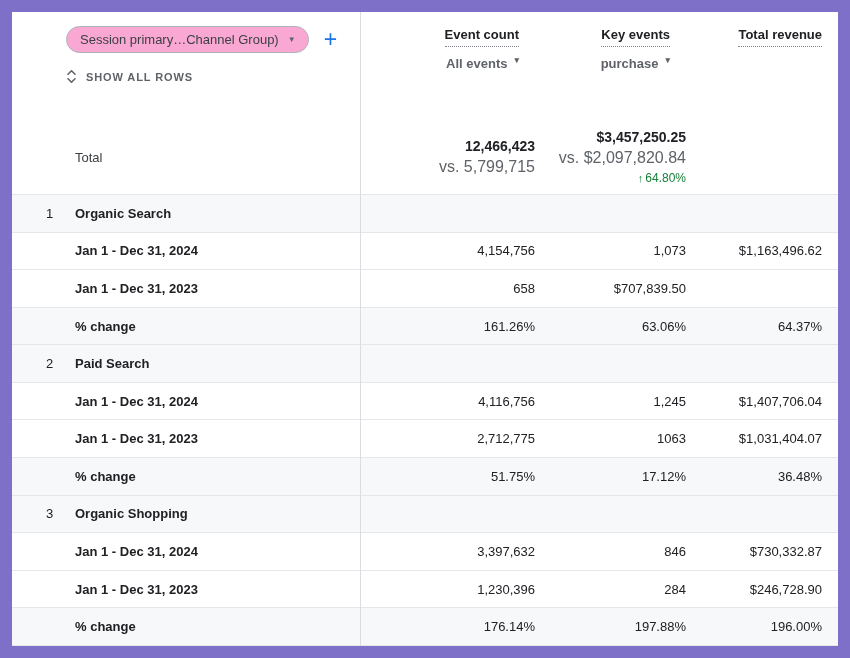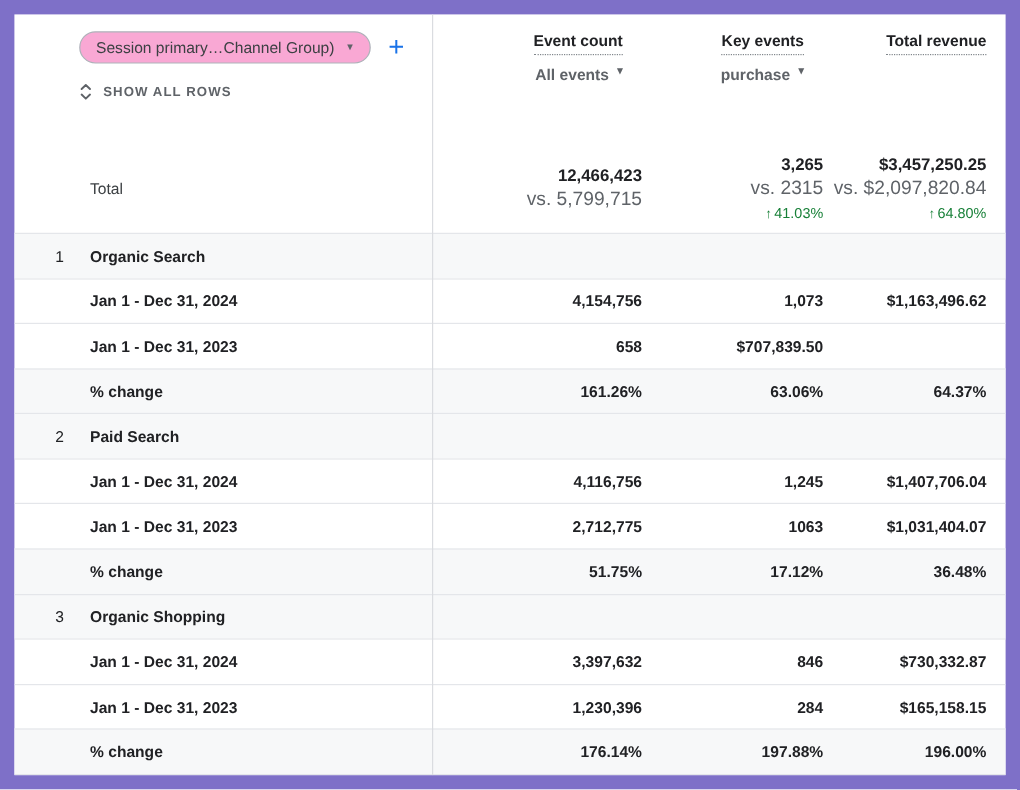--- a/index.html
+++ b/index.html
@@ -41,21 +41,21 @@
   .total-change { margin-top:4px; font-size:12px; color:#188038; }
   .up-arrow { font-size:11px; margin-right:2px; }
 
   
   .groups { flex:1 1 auto; display:flex; flex-direction:column; border-bottom:1px solid #e4e6ea; }
   .group { display:contents; }
   .row { flex:1 1 0; align-items:center; border-top:1px solid #e4e6ea; font-size:13px; }
   .row.shaded { background:#f7f8f9; }
   .cell-num { padding-left:34px; color:#202124; }
   .cell-label { grid-column:2; padding-left:15px; font-weight:bold; color:#202124; }
-  .cell-val { text-align:right; color:#202124;font-weight:bold; }
+  .cell-val { text-align:right; color:#202124; }
 </style>
 </head>
 <body>
 
 <div class="frame">
   <div class="panel">
     <div class="vdivider"></div>
 
     <div class="header">
       <div class="dim-controls">
@@ -99,27 +99,20 @@
     </div>
 
     <div class="total-row grid">
       <div></div>
       <div class="total-label">Total</div>
       <div class="total-metric">
         <div class="total-value">12,466,423</div>
         <div class="total-vs">vs. 5,799,715</div>
       </div>
       <div class="total-metric">
-        <div class="total-value">3,265</div>
-        <div class="total-vs">vs. 2315</div>
-        <div class="total-change">
-          <span class="up-arrow">↑</span><span>41.03%</span>
-        </div>
-      </div>
-      <div class="total-metric">
         <div class="total-value">$3,457,250.25</div>
         <div class="total-vs">vs. $2,097,820.84</div>
         <div class="total-change">
           <span class="up-arrow">↑</span><span>64.80%</span>
         </div>
       </div>
     </div>
 
     <div class="groups">
 
@@ -197,21 +190,21 @@
           <div class="cell-label">Jan 1 - Dec 31, 2024</div>
           <div class="cell-val">3,397,632</div>
           <div class="cell-val">846</div>
           <div class="cell-val">$730,332.87</div>
         </div>
         <div class="row grid">
           <div class="cell-num"></div>
           <div class="cell-label">Jan 1 - Dec 31, 2023</div>
           <div class="cell-val">1,230,396</div>
           <div class="cell-val">284</div>
-          <div class="cell-val">$165,158.15</div>
+          <div class="cell-val">$246,728.90</div>
         </div>
         <div class="row grid shaded">
           <div class="cell-num"></div>
           <div class="cell-label">% change</div>
           <div class="cell-val">176.14%</div>
           <div class="cell-val">197.88%</div>
           <div class="cell-val">196.00%</div>
         </div>
       </div>
 

